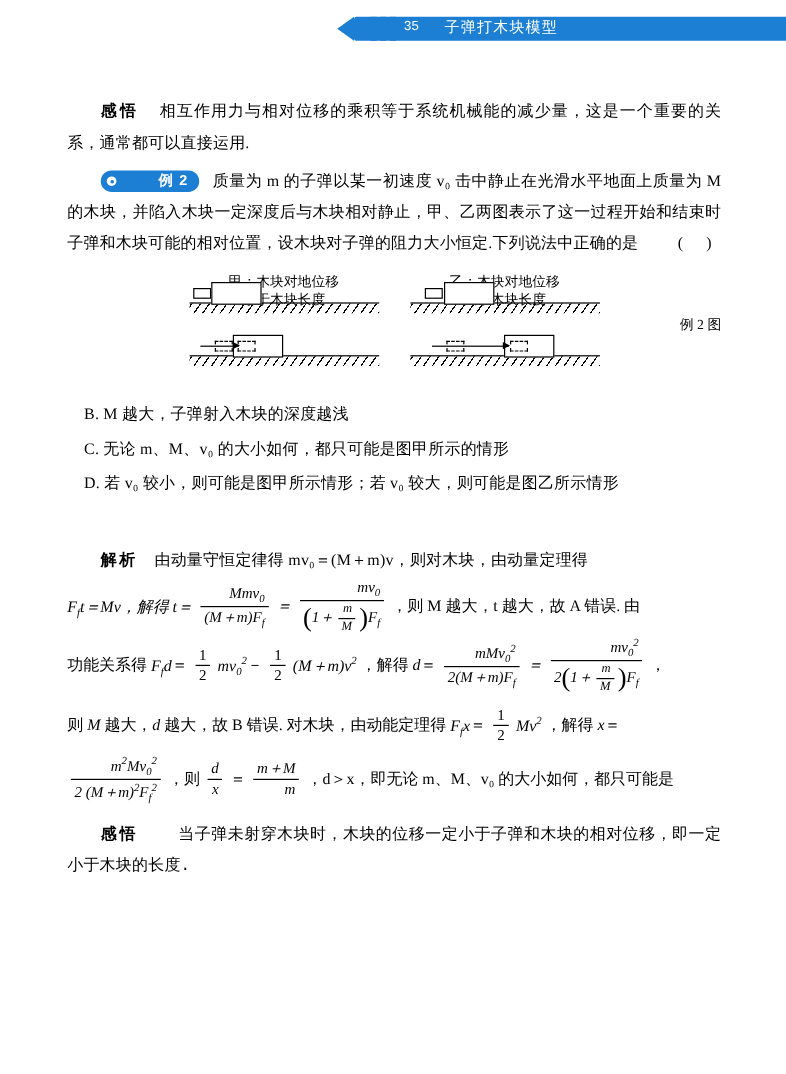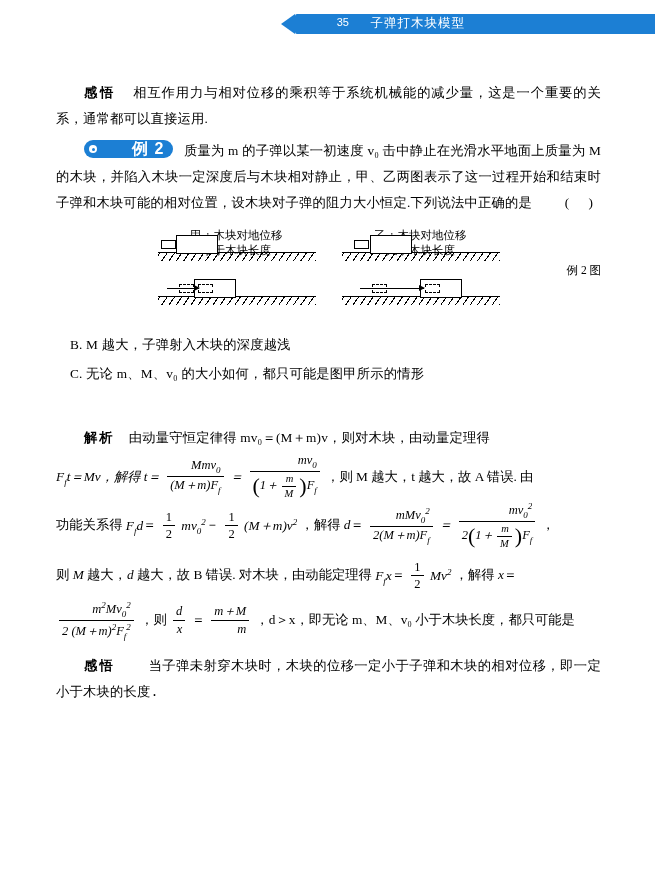--- a/index.html
+++ b/index.html
@@ -97,21 +97,21 @@
     letter-spacing: 2px;
   }
   .sub { font-size: 9px; vertical-align: sub; }
   .sup { font-size: 9px; vertical-align: super; }
 
   
   .ex-marker {
     display: inline-block;
     background: #1c7fd4;
     color: #fff;
-    font-size: 16px;
+    font-size: 12px;
     font-weight: bold;
     border-radius: 9px;
     padding: 1px 9px 2px 20px;
     position: relative;
     letter-spacing: 1px;
     font-family: "Liberation Sans", sans-serif;
     line-height: 15px;
     top: -1px;
   }
   .ex-marker::before {
@@ -331,20 +331,21 @@
       <div class="caption" style="width:158px;">
         <div>乙：木块对地位移</div>
         <div>大于木块长度</div>
       </div>
     </div>
     <div class="fig-label">例 2 图</div>
   </div>
 
   <p style="text-indent:14px;">B. M 越大，子弹射入木块的深度越浅</p>
   <p style="text-indent:14px;">C. 无论 m、M、v₀ 的大小如何，都只可能是图甲所示的情形</p>
+  <p style="text-indent:14px;">D. 若 v₀ 较小，则可能是图甲所示情形；若 v₀ 较大，则可能是图乙所示情形</p>
 
   <p class="indent">
     <span class="bold-lead">解析</span>
     <span>&nbsp;&nbsp;&nbsp;</span><span>由动量守恒定律得 mv₀＝(M＋m)v，则对木块，由动量定理得</span>
   </p>
 
   <div class="eqline">
     <span class="math nowrapi">F<sub class="sub">f</sub>t＝Mv，解得 t＝</span>
     <span class="frac">
       <span class="num math">Mmv<sub class="sub">0</sub></span>
@@ -396,21 +397,21 @@
     <span>，则</span>
     <span class="frac">
       <span class="num math">d</span>
       <span class="den math">x</span>
     </span>
     <span>＝</span>
     <span class="frac">
       <span class="num math">m＋M</span>
       <span class="den math">m</span>
     </span>
-    <span>，d＞x，即无论 m、M、v₀ 小于木块长度，都只可能是</span>
+    <span>，d＞x，即无论 m、M、v₀ 的大小如何，都只可能是</span>
   </div>
 
 
   <p class="indent" style="margin-top:12px;font-family:Liberation Mono, monospace;">
     <span class="bold-lead">感悟</span>
     <span>&nbsp;&nbsp;&nbsp;</span><span>当子弹未射穿木块时，木块的位移一定小于子弹和木块的相对位移，即一定小于木块的长度.</span>
   </p>
 
 </div>
 

